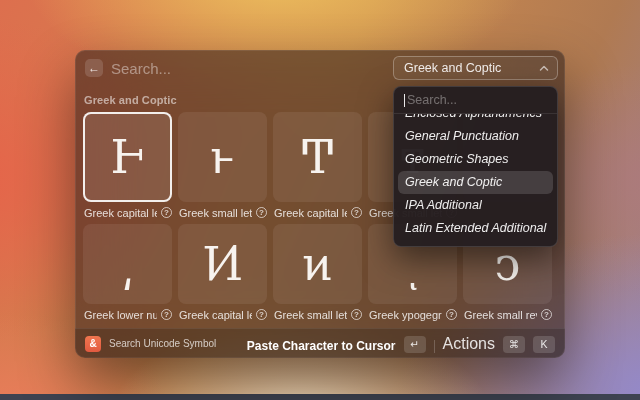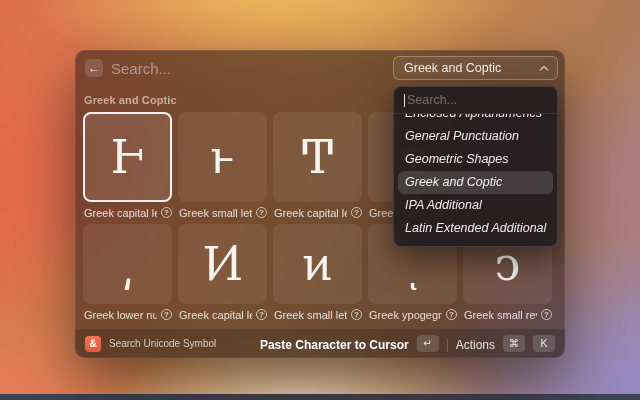--- a/index.html
+++ b/index.html
@@ -100,21 +100,21 @@
   }
   .app-label { margin-left:8px; font-size:10px; color:rgba(255,255,255,0.72); }
   .footer-right { margin-left:auto; display:flex; align-items:flex-end; gap:8px; }
   .primary-action { font-size:12px; font-weight:700; color:#ffffff; }
   .key-badge {
     min-width:22px; height:17px; padding:0 4px; border-radius:4px;
     background:rgba(255,255,255,0.15); color:rgba(255,255,255,0.85);
     font-size:10.5px; line-height:17px; text-align:center;
   }
   .footer-sep { width:1px; height:13px; background:rgba(255,255,255,0.2); }
-  .actions-label { font-size:12px; font-weight:500; color:rgba(255,255,255,0.85); }
+  .actions-label { font-size:16px; font-weight:500; color:rgba(255,255,255,0.85); }
 </style>
 </head>
 <body>
 
 <div class="stage">
   <div class="bg"></div>
   <div class="bottom-strip"></div>
 
   <div class="window">
 

